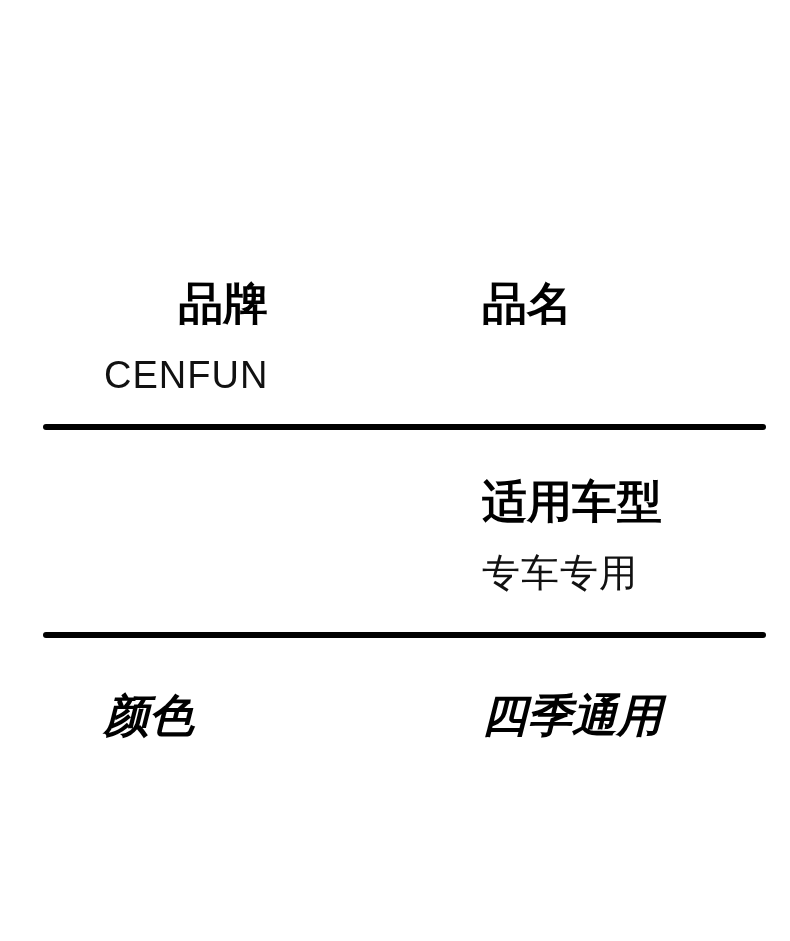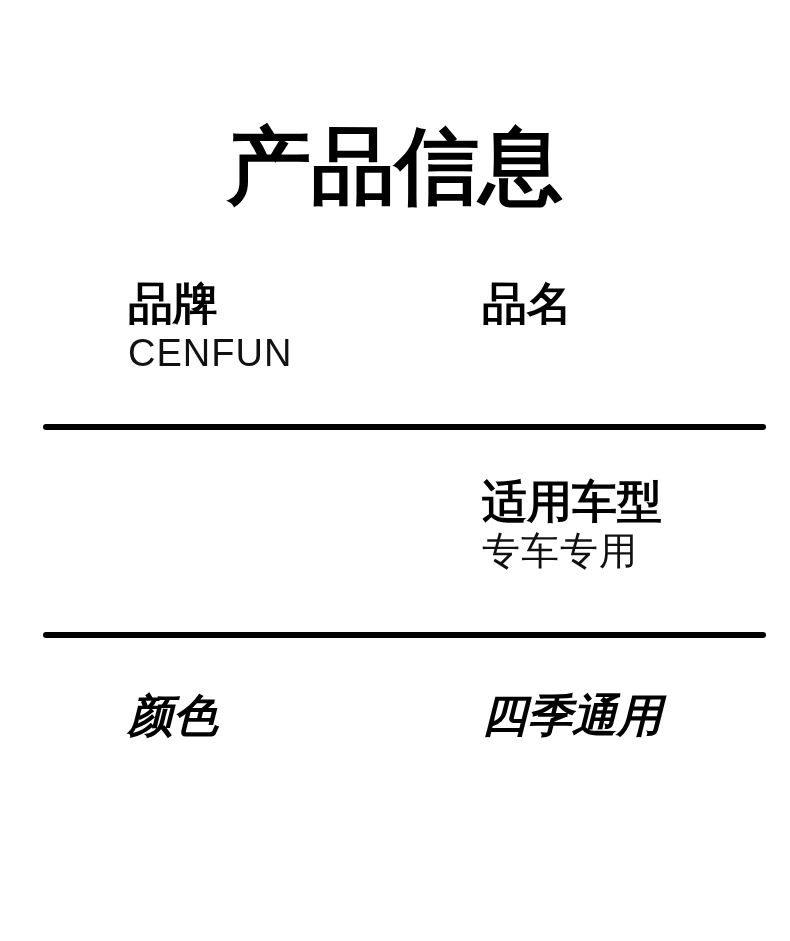--- a/index.html
+++ b/index.html
@@ -26,32 +26,33 @@
     font-size: 84px;
     line-height: 1;
     font-weight: 900;
     letter-spacing: 0px;
     color: #000000;
   }
   .cell {
     position: absolute;
     white-space: nowrap;
   }
-  .col-left  { left: 128px; }
+  .col-left  { left: 104px; text-align: right; }
   .col-right { left: 482px; }
   .row-1 { top: 277px; }
   .row-2 { top: 475px; }
   .row-3 { top: 689px; font-style: italic; }
   .spec-label {
     font-size: 45px;
     line-height: 54px;
     font-weight: 900;
     color: #000000;
   }
   .spec-value {
+    margin-top: 22px;
     font-size: 38px;
     line-height: 44px;
     font-weight: 300;
     letter-spacing: 1px;
     color: #111111;
   }
   .divider {
     position: absolute;
     left: 43px;
     width: 723px;
@@ -60,21 +61,20 @@
     background: #000000;
   }
   .divider-1 { top: 424px; }
   .divider-2 { top: 632px; }
 </style>
 </head>
 <body>
 
 <div class="page">
 
-  <h1 class="title">产品信息</h1>
 
   <div class="cell col-left row-1">
     <div class="spec-label">品牌</div>
     <div class="spec-value">CENFUN</div>
   </div>
   <div class="cell col-right row-1">
     <div class="spec-label">品名</div>
   </div>
 
   <div class="divider divider-1"></div>

